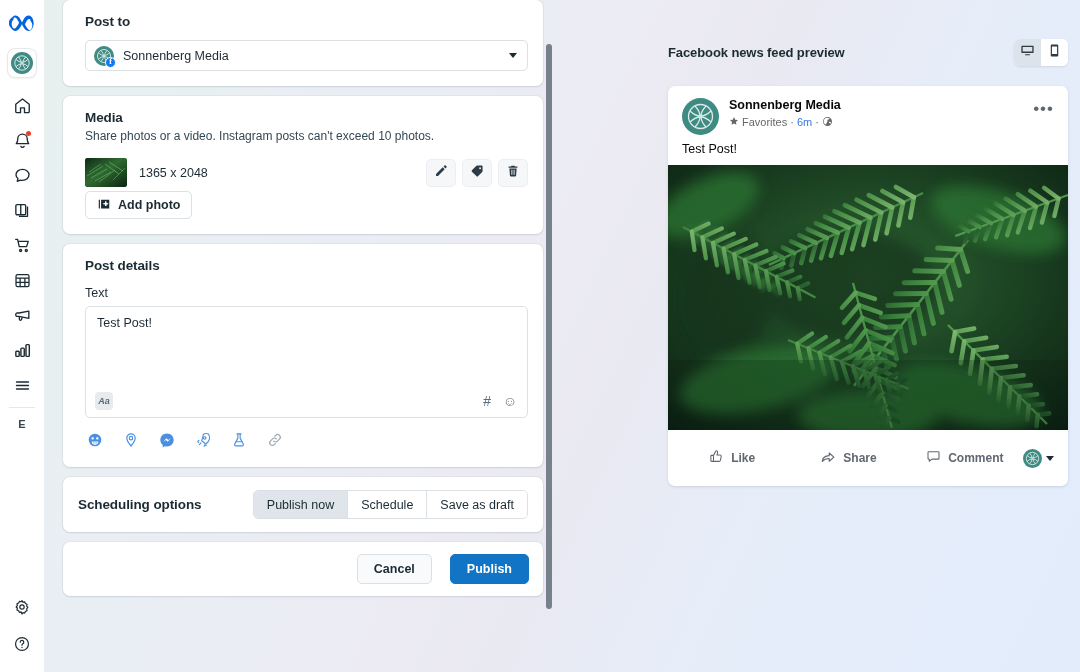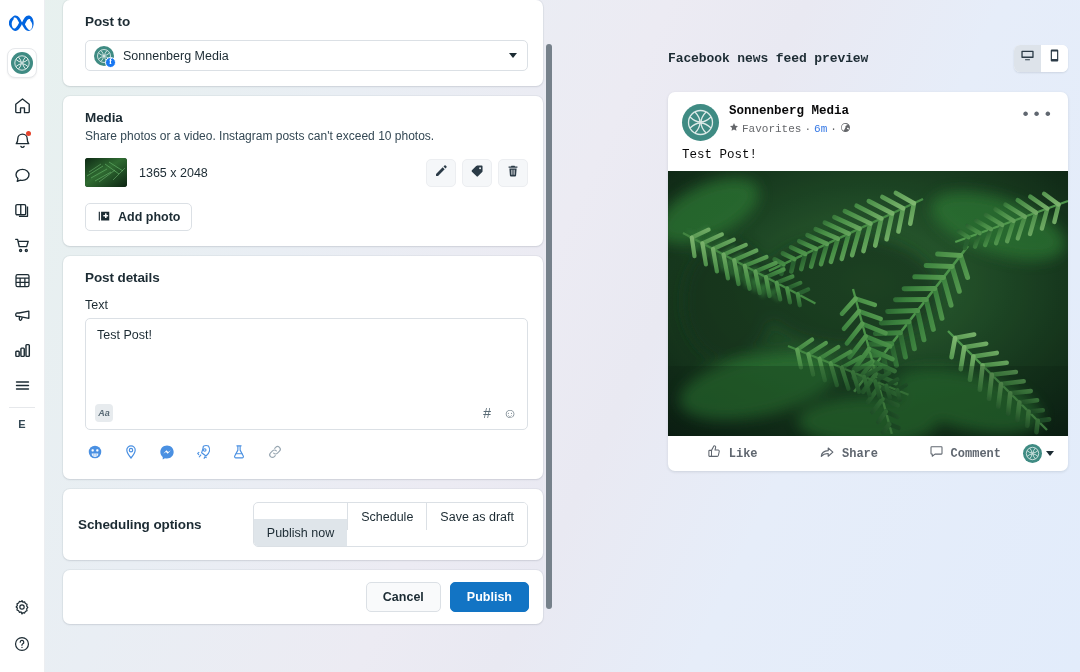--- a/index.html
+++ b/index.html
@@ -113,21 +113,21 @@
   }
   .dim-text { font-size: 12.5px; color: #1c2b33; flex: 1; }
   .icon-btn-group { display: flex; gap: 6px; }
   .icon-btn {
     width: 30px; height: 28px; border-radius: 5px;
     background: #f5f7f9; border: 1px solid #eceef1;
     display: flex; align-items: center; justify-content: center;
     cursor: pointer;
   }
   .add-photo {
-    margin-top: 16px;
+    margin-top: 4px;
     display: inline-flex; align-items: center; gap: 7px;
     height: 28px; padding: 0 11px;
     border: 1px solid #dbe0e5; border-radius: 5px;
     background: #fff; cursor: pointer;
     font-size: 12.5px; font-weight: 600; color: #1c2b33;
   }
 
   
   .field-label { font-size: 12.5px; color: #1c2b33; margin-top: 13px; }
   .textarea-box {
@@ -158,44 +158,44 @@
     padding: 13px 15px;
   }
   .seg {
     display: flex; border: 1px solid #dbe0e5; border-radius: 5px; overflow: hidden;
   }
   .seg button {
     font-family: inherit; font-size: 12.5px; color: #1c2b33;
     background: #fff; border: none; border-left: 1px solid #dbe0e5;
     height: 27px; padding: 0 13px; cursor: pointer;
   }
-  .seg button:first-child { border-left: none; margin-top: 16px; }
+  .seg button:first-child { border-left: none; }
   .seg button.active { background: #dfe5ea; font-weight: 400; }
 
   
   .actions-card {
-    display: flex; justify-content: flex-end; align-items: center; gap: 9px;
+    display: flex; justify-content: flex-end; align-items: center; gap: 18px;
     padding: 12px 14px;
   }
   .btn {
     font-family: inherit; font-size: 12.5px; font-weight: 600;
     height: 30px; padding: 0 16px; border-radius: 5px; cursor: pointer;
   }
   .btn-secondary { background: #f9fafb; border: 1px solid #dbe0e5; color: #1c2b33; }
   .btn-primary { background: #1274c4; border: 1px solid #1274c4; color: #fff; }
 
   
   #scrollbar {
     position: absolute; left: 546px; top: 44px;
     width: 6px; height: 565px; border-radius: 3px;
     background: #76818b; cursor: grab; z-index: 25;
   }
 
   
-  #preview { position: absolute; left: 668px; top: 14px; width: 400px; font-family: Liberation Mono, monospace; }
+  #preview { position: absolute; left: 668px; top: 8px; width: 400px; }
   .preview-head {
     display: flex; align-items: center; justify-content: space-between;
     height: 78px; padding-top: 10px;
   }
   .preview-title { font-size: 13px; font-weight: 700; letter-spacing: -0.1px; }
   .device-toggle {
     display: flex; border-radius: 6px; overflow: hidden;
     box-shadow: 0 1px 2px rgba(27,43,56,.12);
     background: #fff;
   }
@@ -210,21 +210,21 @@
     box-shadow: 0 1px 3px rgba(27,43,56,.13);
   }
   .fb-head { display: flex; align-items: flex-start; padding: 12px 14px 0 14px; }
   .fb-names { margin-left: 10px; flex: 1; }
   .fb-name { font-size: 12.5px; font-weight: 700; color: #080809; line-height: 1.25; }
   .fb-meta { font-size: 11px; color: #65676b; display: flex; align-items: center; gap: 3px; margin-top: 2px; }
   .fb-meta .time { color: #3578e5; }
   .dots { color: #606770; font-size: 17px; letter-spacing: 1px; line-height: 1; cursor: pointer; padding-top: 2px; }
   .fb-body { font-size: 12.5px; color: #080809; padding: 7px 14px 9px 14px; }
   .fb-photo { width: 100%; height: 265px; position: relative; overflow: hidden; background: #10331c; }
-  .fb-actions { display: flex; align-items: center; height: 35px; padding: 0 6px; }
+  .fb-actions { display: flex; align-items: center; height: 56px; padding: 0 6px; }
   .fb-act {
     flex: 1; display: flex; align-items: center; justify-content: center; gap: 7px;
     font-size: 12px; font-weight: 600; color: #606770; cursor: pointer; height: 30px; border-radius: 4px;
   }
   .fb-share-as { display: flex; align-items: center; gap: 4px; padding-right: 8px; cursor: pointer; }
 
   
   .fern-bg { position: absolute; inset: 0; }
 </style>
 </head>

